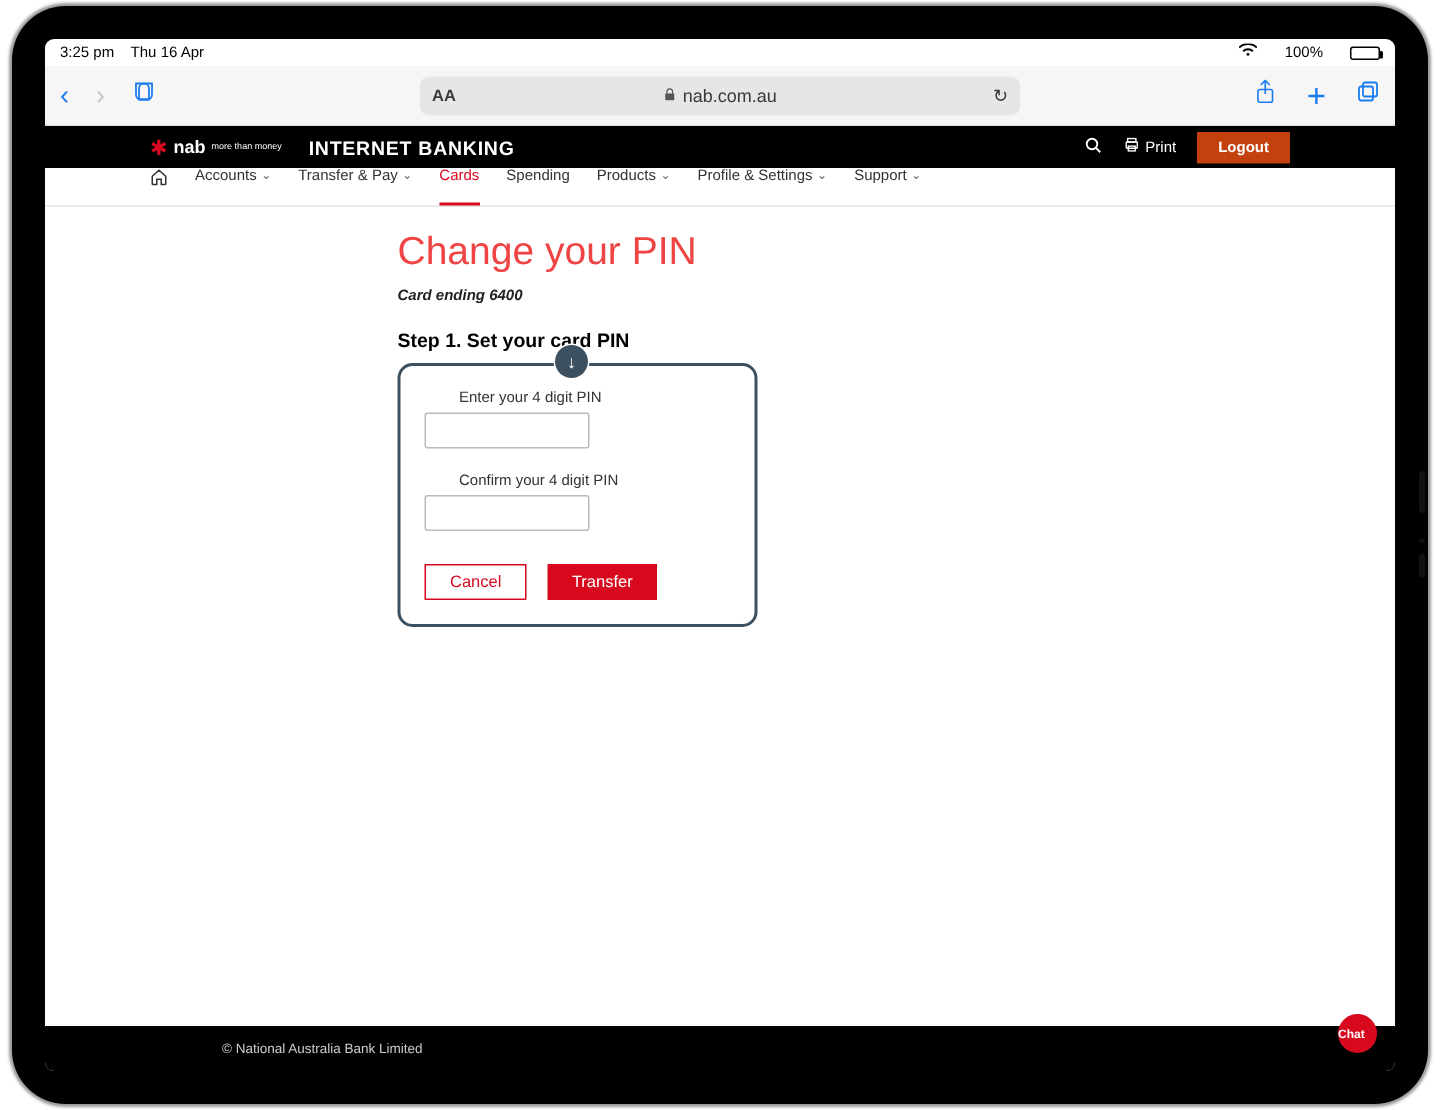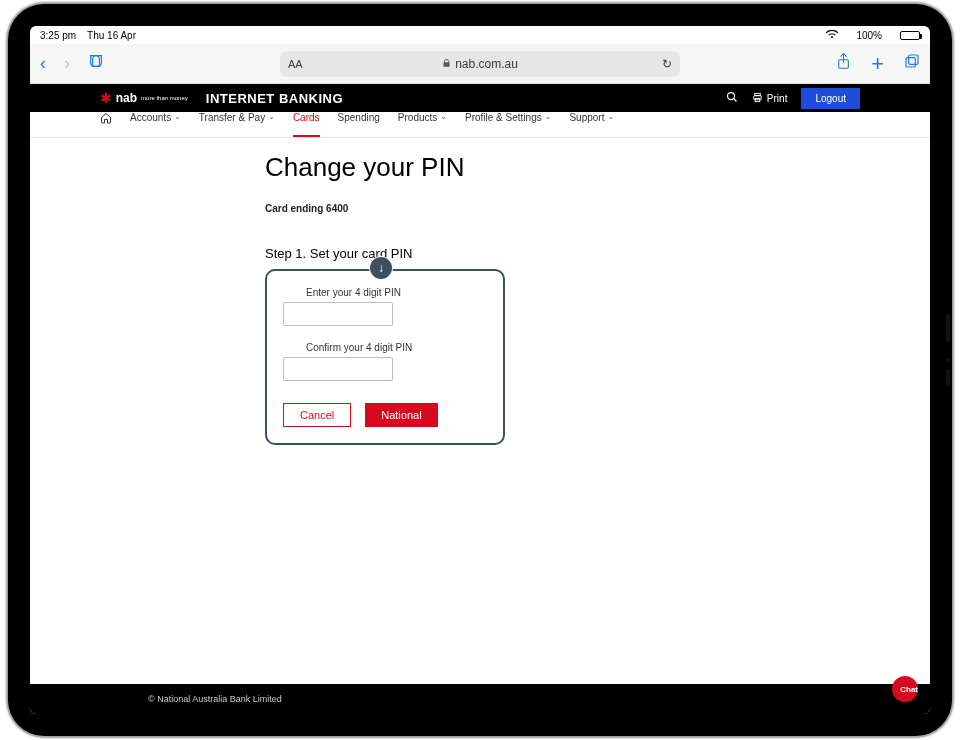--- a/index.html
+++ b/index.html
@@ -69,21 +69,21 @@
     height: 26px;
     background: #e6e6e8;
     border-radius: 6px;
     display: flex;
     align-items: center;
     justify-content: center;
     font-size: 12px;
     color: #3a3a3a;
     gap: 4px;
   }
-  .urlbar .aa { position:absolute; left:8px; font-size:11px; font-weight:400; color:#3a3a3a;}
+  .urlbar .aa { position:absolute; left:8px; font-size:11px; font-weight:700; color:#3a3a3a;}
   .urlbar .reload { position:absolute; right:8px; font-size:12px; color:#3a3a3a;}
   .safari-right { margin-left:auto; display:flex; gap:20px; align-items:center; color:#1a7cf1; font-size:17px;}
   
   .bank-header {
     height: 28px;
     background: #000;
     display: flex;
     align-items: center;
     padding: 0 8px;
     justify-content: center;
@@ -94,21 +94,21 @@
     align-items:center;
     gap:12px;
   }
   .nab-logo { display:flex; align-items:center; gap:4px; color:#fff; font-size:12px;}
   .nab-star { color:#d8091f; font-size:14px;}
   .nab-tag { font-size:6px; line-height:1; color:#fff;}
   .ib-title { color:#fff; font-family: Arial, sans-serif; font-weight:700; font-size:13px; letter-spacing:0.5px; margin-left:6px;}
   .bank-header-right { margin-left:auto; display:flex; align-items:center; gap:14px;}
   .print-area { display:flex; align-items:center; gap:4px; color:#fff; font-size:10px;}
   .logout-btn {
-    background: #1d4ed8; color:#fff; font-size:10px; padding: 5px 14px; border:none; font-weight:400;
+    background: #c2410c; color:#fff; font-size:10px; padding: 5px 14px; border:none; font-weight:700;
   }
   .search-ic { color:#fff; font-size:12px;}
   
   .nav2 {
     height: 26px;
     background: #fff;
     border-bottom: 1px solid #e5e5e5;
     display:flex;
     justify-content:center;
   }
@@ -126,23 +126,23 @@
   
   .content-area {
     flex:1;
     background:#fff;
     display:flex;
     justify-content:center;
     padding-top:14px;
     position:relative;
   }
   .content-inner { width: 650px; }
-  h1.page-title { font-size:26px; font-weight:400; color:#000000; margin-bottom:20px;}
-  .subtitle { font-size:10px; font-weight:600; color:#222; margin-bottom:32px;}
-  .step-title { font-size:13px; font-weight:400; color:#000; margin-bottom:6px;}
+  h1.page-title { font-size:26px; font-weight:400; color:#ef4444; margin-bottom:9px;}
+  .subtitle { font-size:10px; font-weight:600; color:#222; margin-bottom:16px;font-style:italic;}
+  .step-title { font-size:13px; font-weight:700; color:#000; margin-bottom:6px;}
   .help-text { font-size:10px; color:#555; line-height:1.4; max-width:260px;}
   .form-area-wrap { position:relative; margin-top:8px;}
   .annotation-circle {
     position:absolute; top:-12px; left:105px;
     width:22px;height:22px;border-radius:50%;background:#3c5060;
     display:flex;align-items:center;justify-content:center;
     color:#fff;font-size:12px;z-index:5;
     box-shadow:0 0 0 1px #fff;
   }
   .form-box {
@@ -170,21 +170,21 @@
   .bank-footer {
     height: 30px; background:#000; color:#fff;
     display:flex; align-items:center; justify-content:center;
     position:relative;
   }
   .bank-footer-inner{width:760px;font-size:9px;color:#ccc;padding-left:48px;}
   .chat-btn {
     position:absolute; right:12px; top:-8px;
     width:26px; height:26px; border-radius:50%;
     background:#d8091f; color:#fff; font-size:8px;
-    display:flex; align-items:center; justify-content:flex-end;
+    display:flex; align-items:center; justify-content:flex-start;
     font-weight:600;
   }
   
   .notch {position:absolute; right:2px; width:4px; background:#111; border-radius:2px;}
   .notch.n1{top:310px; height:28px;}
   .notch.n2{top:355px; height:3px;}
   .notch.n3{top:365px; height:16px;}
 </style>
 </head>
 <body>
@@ -326,21 +326,21 @@
           <div class="annotation-circle">
             <span>↓</span>
           </div>
           <div class="form-box">
             <div class="field-label">Enter your 4 digit PIN</div>
             <input class="pin-input" type="password" style="">
             <div class="field-label">Confirm your 4 digit PIN</div>
             <input class="pin-input" type="password" style="">
             <div class="btn-row">
               <button class="btn-cancel">Cancel</button>
-              <button class="btn-continue">National</button>
+              <button class="btn-continue">Transfer</button>
             </div>
           </div>
         </div>
       </div>
     </div>
 
     <div class="bank-footer">
       <div class="bank-footer-inner">
         <span>© National Australia Bank Limited</span>
       </div>

